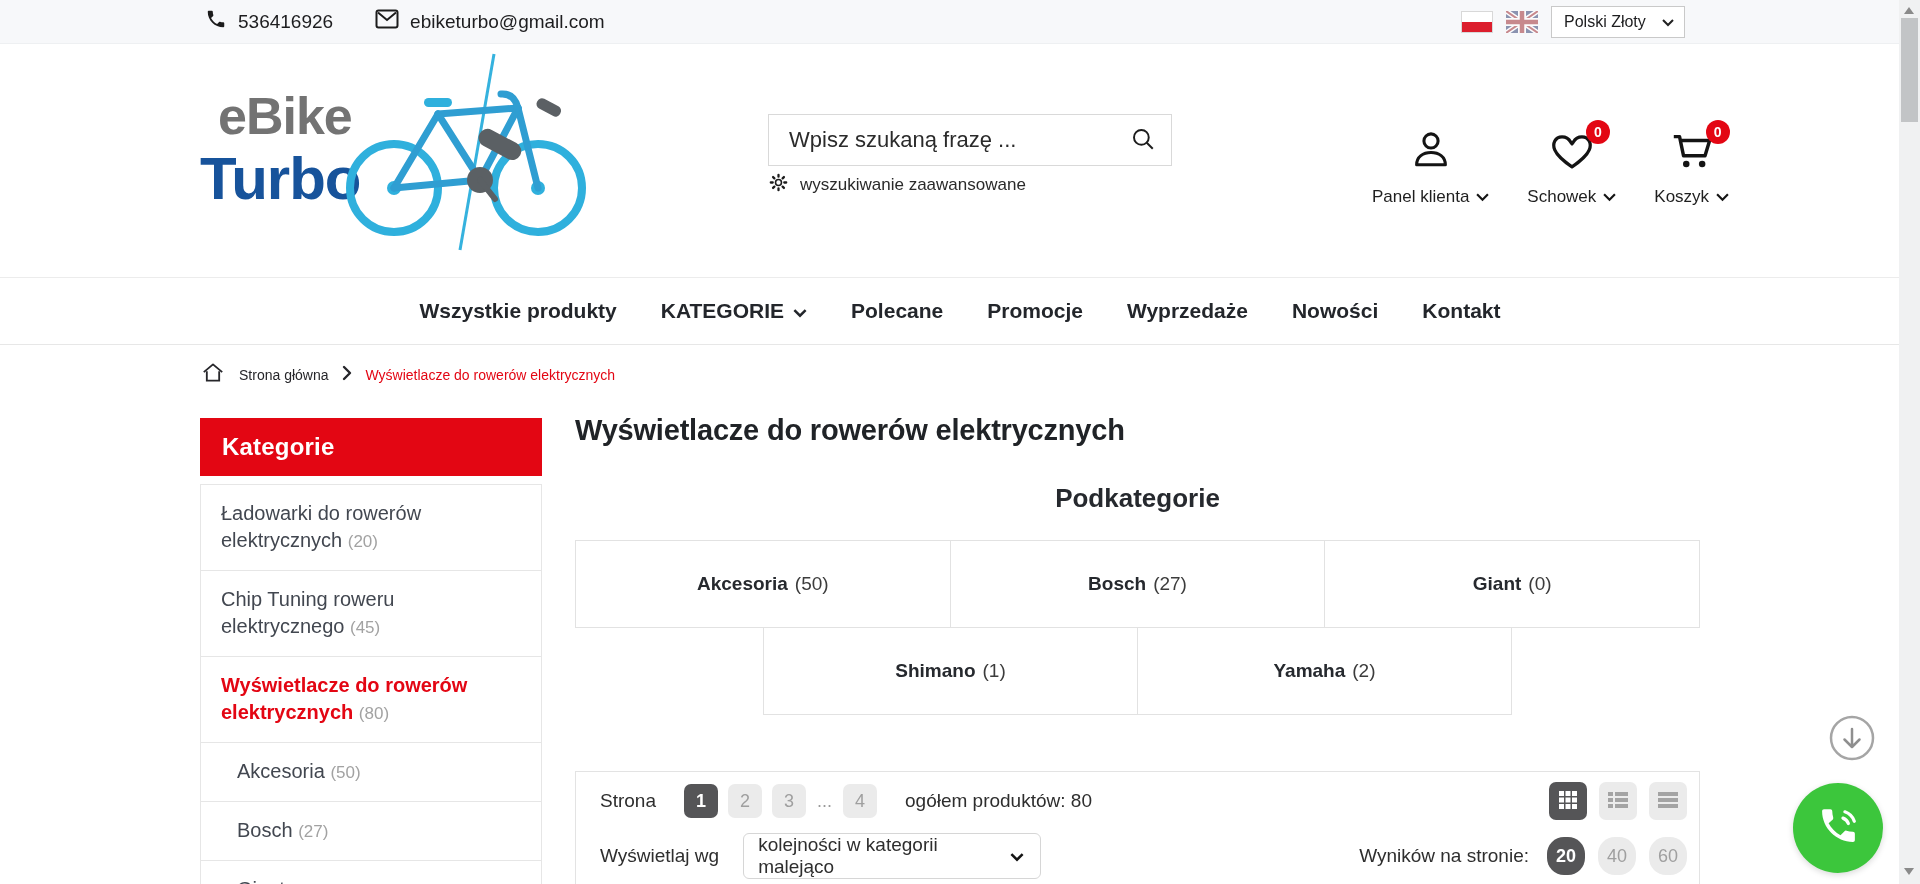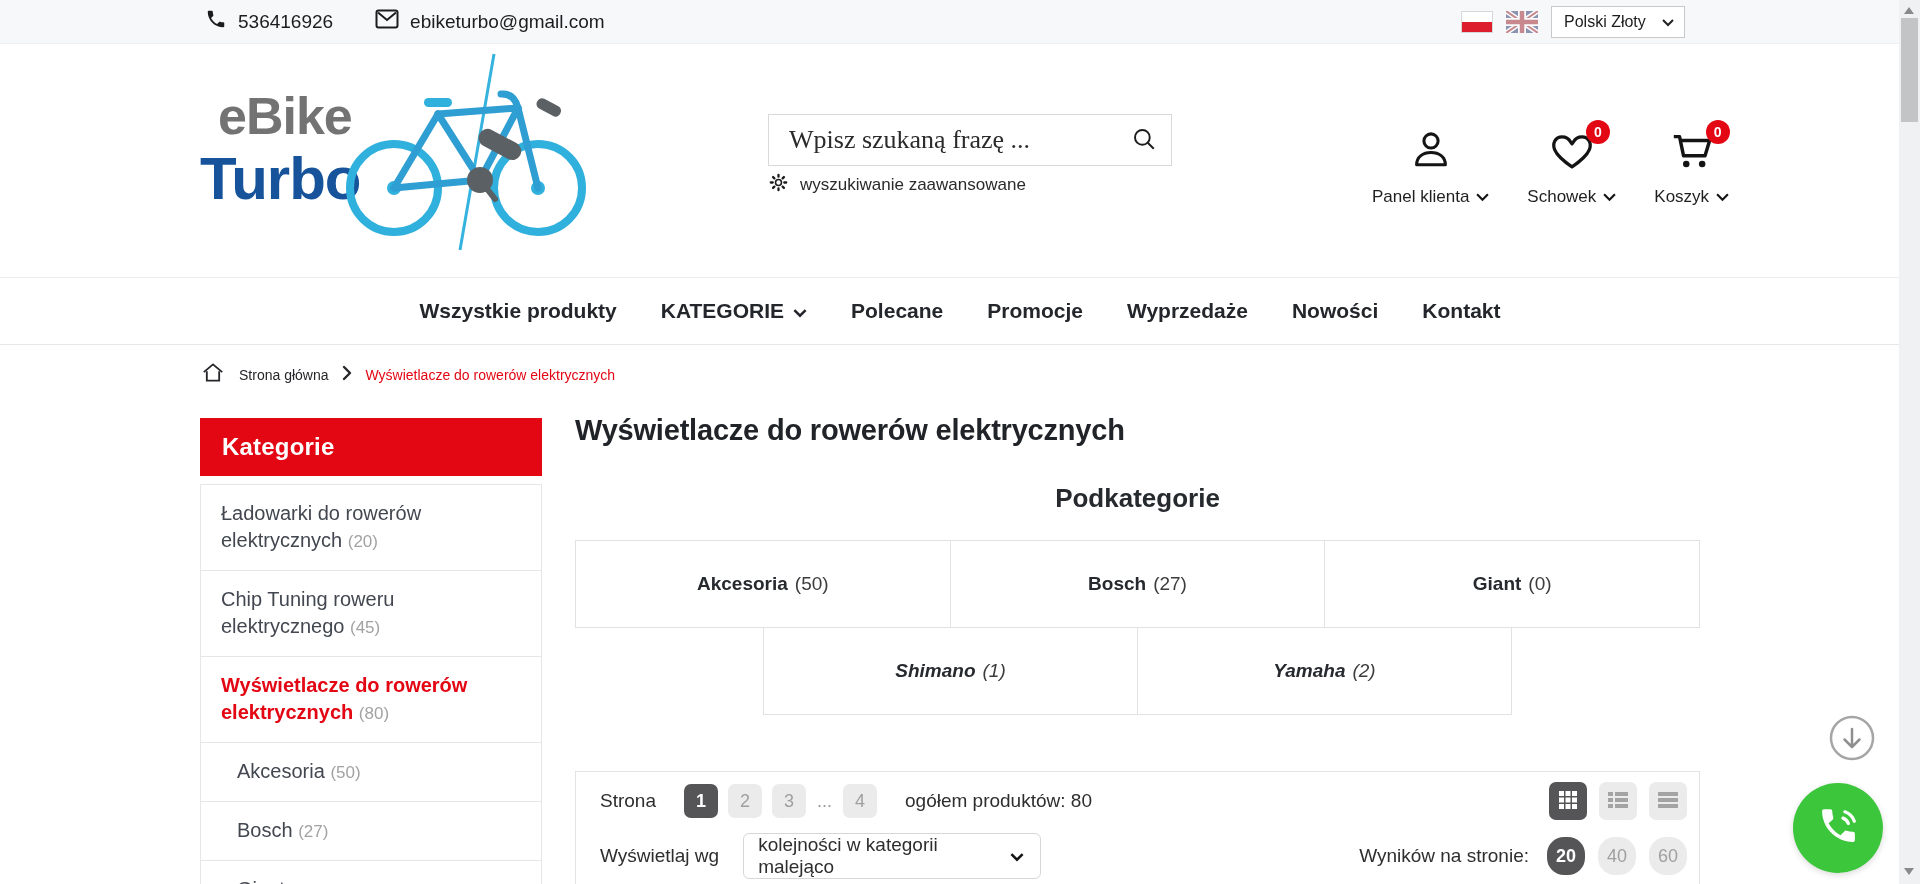--- a/index.html
+++ b/index.html
@@ -25,22 +25,22 @@
   .logo { position:absolute; left:200px; top:14px; width:390px; height:200px; cursor:pointer; }
   .logo-ebike { position:absolute; left:18px; top:28px; font-size:52px; font-weight:600;
     color:#737373; letter-spacing:-1px; }
   .logo-turbo { position:absolute; left:0px; top:86px; font-size:60px; font-weight:800;
     color:#17539b; letter-spacing:-1px; }
   .logo-bike { position:absolute; left:142px; top:-6px; }
 
   .search-wrap { position:absolute; left:768px; top:70px; width:404px; }
   .search-box { width:404px; height:52px; background:#fff; border:1px solid #d9d9d9;
     display:flex; align-items:center; }
-  .search-box input { flex:1; border:none; outline:none; font-size:26px; padding:0 8px 0 20px;
-    font-family:Liberation Serif, serif; color:#222; background:transparent; }
+  .search-box input { flex:1; border:none; outline:none; font-size:22px; padding:0 8px 0 20px;
+    font-family:Liberation Sans, sans-serif; color:#222; background:transparent; }
   .search-box input::placeholder { color:#2b2b2b; opacity:1; }
   .search-btn { width:56px; height:50px; background:none; border:none; cursor:pointer;
     display:flex; align-items:center; justify-content:center; }
   .adv-search { margin-top:6px; display:flex; align-items:center; gap:11px;
     font-size:17px; color:#2b2b2b; cursor:pointer; width:fit-content; }
 
   .account-area { position:absolute; left:1372px; top:82px; display:flex; gap:38px; }
   .acct-item { display:flex; flex-direction:column; align-items:center; cursor:pointer; }
   .acct-icon { position:relative; height:52px; display:flex; align-items:flex-end; }
   .badge { position:absolute; top:-6px; right:-14px; min-width:24px; height:24px;
@@ -77,21 +77,21 @@
   
   .content { position:absolute; left:575px; top:414px; width:1125px; }
   .page-title { font-size:29px; font-weight:700; color:#202327; letter-spacing:-.2px; }
   .subhead { text-align:center; font-size:26px; font-weight:700; color:#26292e; margin-top:36px; }
   .subcat-row { display:flex; margin-top:26px; }
   .subcat-row.second { justify-content:center; margin-top:-1px; }
   .subcat-cell { flex:1; height:88px; border:1px solid #e2e2e2; background:#fff;
     display:flex; align-items:center; justify-content:center; gap:7px;
     font-size:19px; cursor:pointer; }
   .subcat-cell + .subcat-cell { margin-left:-1px; }
-  .subcat-row.second .subcat-cell { flex:0 0 375px;font-style:italic; }
+  .subcat-row.second .subcat-cell { flex:0 0 375px; }
   .subcat-name { font-weight:700; color:#26292e; }
   .subcat-cnt { color:#3c3c3c; }
 
   
   .toolbar { margin-top:56px; border:1px solid #e3e3e3; background:#fff;
     padding:10px 12px 14px 24px; }
   .tb-row { display:flex; align-items:center; }
   .tb-row2 { margin-top:13px; }
   .tb-label { font-size:19px; color:#2e2e2e; }
   .pages { display:flex; align-items:center; gap:10px; margin-left:28px; }

